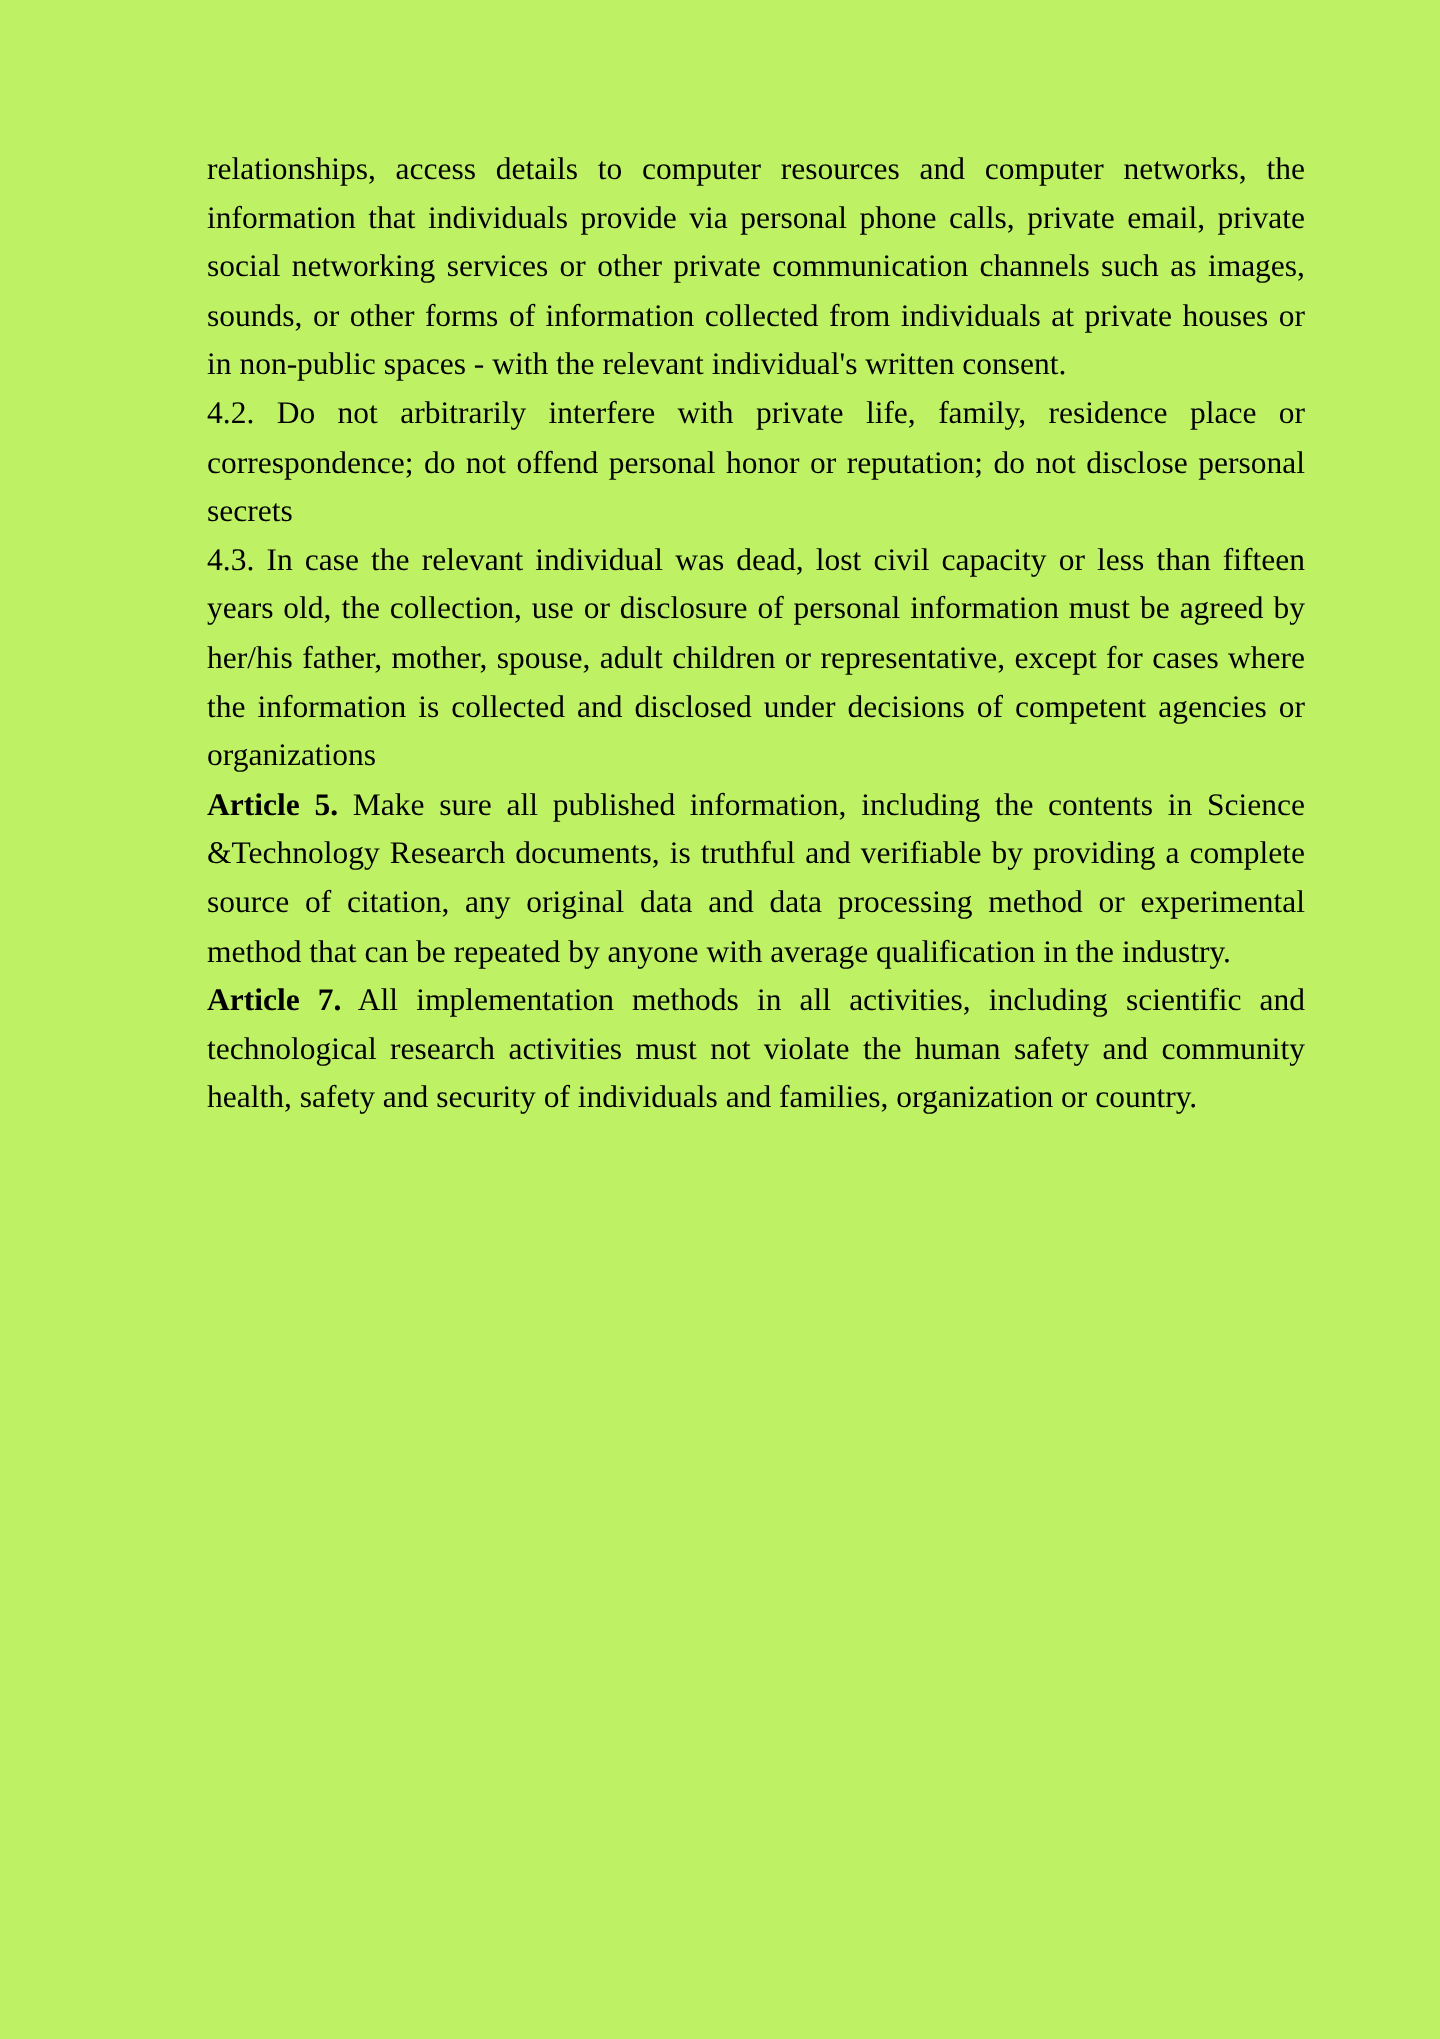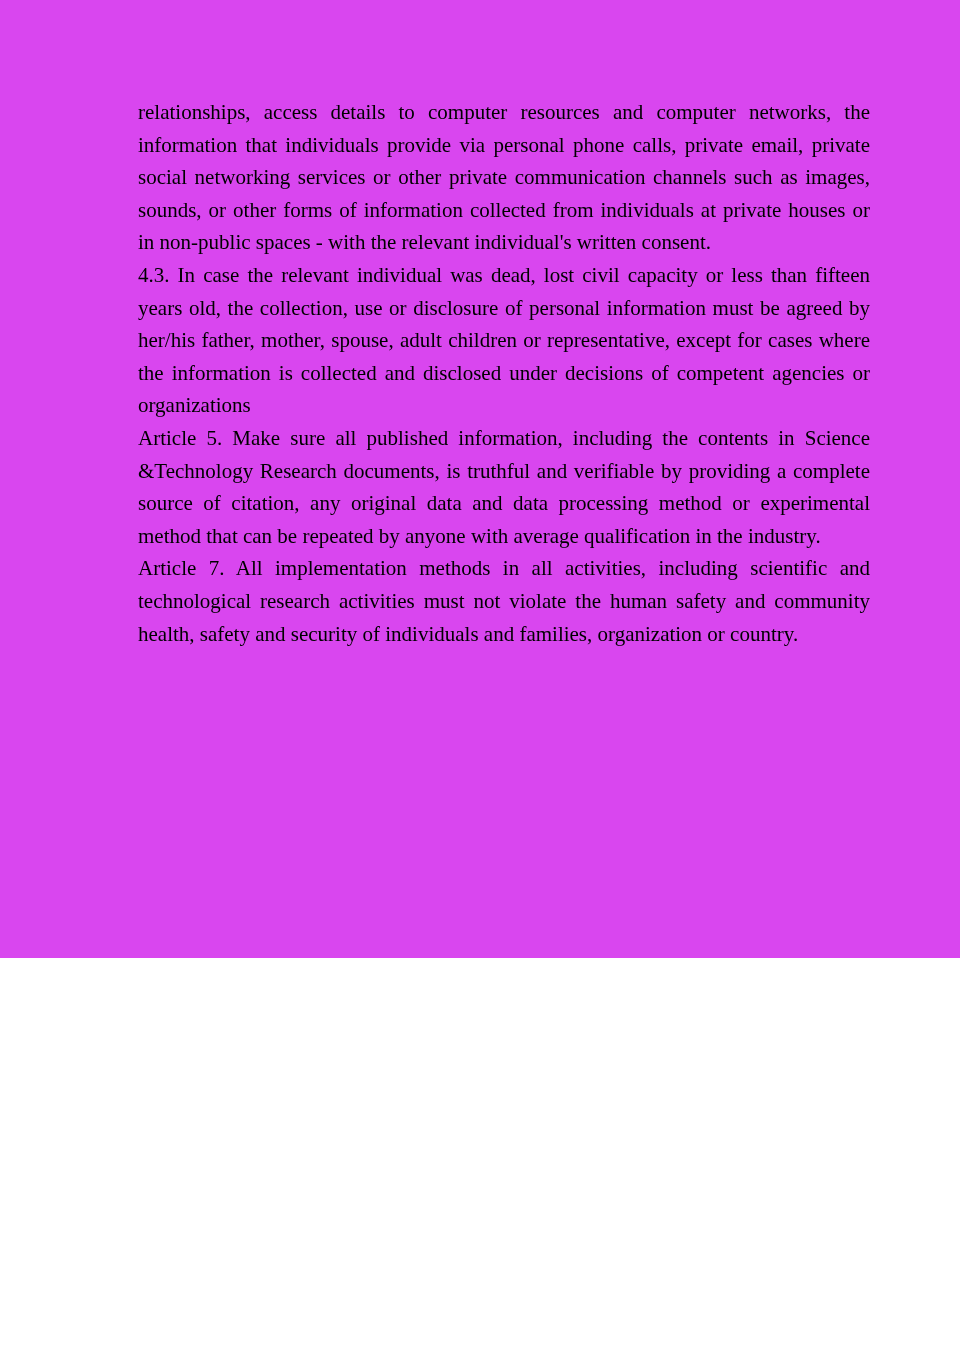--- a/index.html
+++ b/index.html
@@ -3,47 +3,48 @@
 <meta charset="utf-8">
 <style>
   html, body {
     margin: 0;
     padding: 0;
     background: #ffffff;
   }
   .page {
     position: relative;
     width: 960px;
-    height: 958px;
-    background: #d946ef;
+    height: 1359px;
+    background: #bef264;
     overflow: hidden;
     box-sizing: border-box;
   }
   .content {
     position: absolute;
     left: 138px;
     top: 96px;
     width: 732px;
     font-family: "Liberation Serif", "DejaVu Serif", serif;
     font-size: 21px;
     line-height: 32.6px;
     color: #000000;
     text-align: justify;
   }
   .content p {
     margin: 0;
     padding: 0;
   }
   .lead {
-    font-weight: normal;
+    font-weight: bold;
   }
 </style>
 </head>
 <body>
 
 <div class="page">
   <div class="content">
     <p>relationships, access details to computer resources and computer networks, the information that individuals provide via personal phone calls, private email, private social networking services or other private communication channels such as images, sounds, or other forms of information collected from individuals at private houses or in non-public spaces - with the relevant individual's written consent.</p>
+    <p>4.2. Do not arbitrarily interfere with private life, family, residence place or correspondence; do not offend personal honor or reputation; do not disclose personal secrets</p>
     <p>4.3. In case the relevant individual was dead, lost civil capacity or less than fifteen years old, the collection, use or disclosure of personal information must be agreed by her/his father, mother, spouse, adult children or representative, except for cases where the information is collected and disclosed under decisions of competent agencies or organizations</p>
     <p><span class="lead">Article 5.</span> <span>Make sure all published information, including the contents in Science &amp;Technology Research documents, is truthful and verifiable by providing a complete source of citation, any original data and data processing method or experimental method that can be repeated by anyone with average qualification in the industry.</span></p>
     <p><span class="lead">Article 7.</span> <span>All implementation methods in all activities, including scientific and technological research activities must not violate the human safety and community health, safety and security of individuals and families, organization or country.</span></p>
   </div>
 </div>
 
 </body></html>

